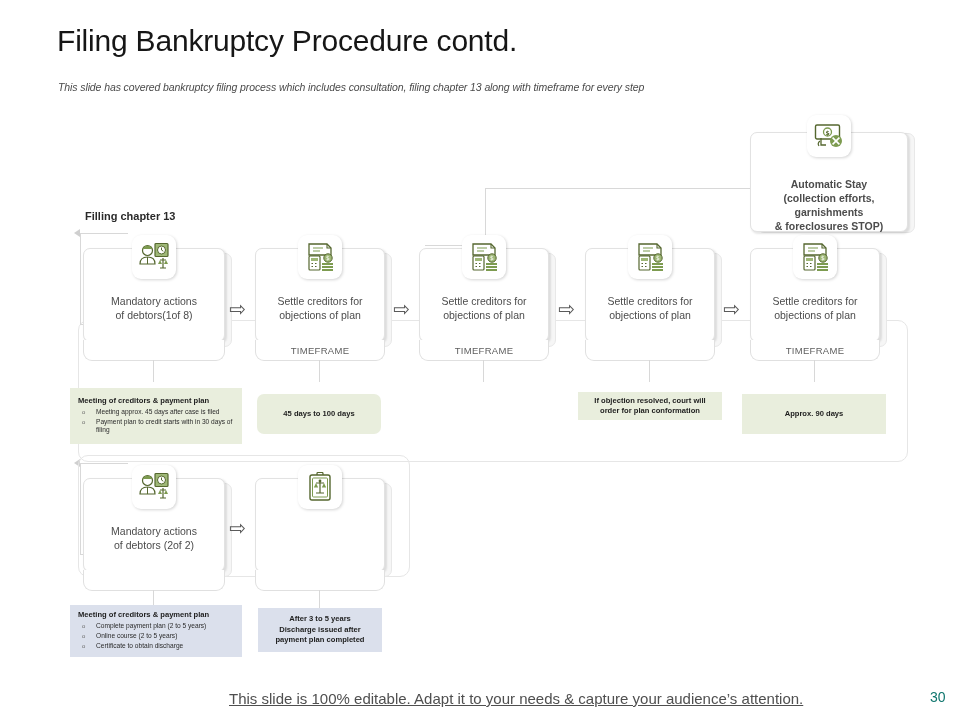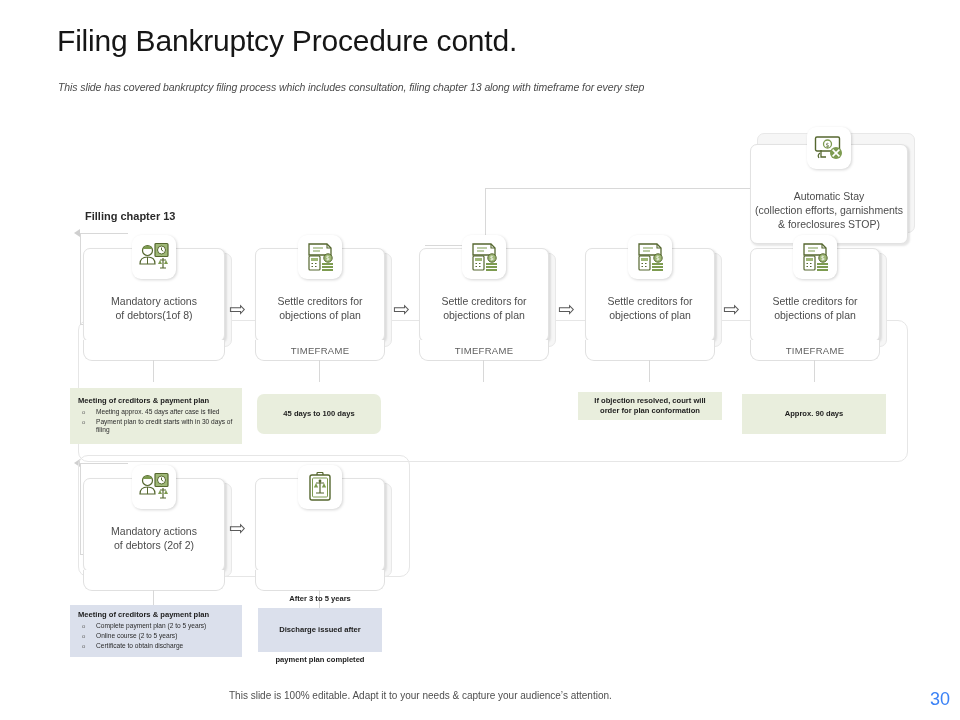--- a/index.html
+++ b/index.html
@@ -74,24 +74,24 @@
     position:absolute;width:0;height:0;
     border-top:4px solid transparent;border-bottom:4px solid transparent;
     border-right:6px solid #cfcfcf;
   }
   .wrapbox{
     position:absolute;border:1px solid #e6e6e6;border-radius:10px;background:transparent;
   }
 
   
   .footer{
-    position:absolute;left:229px;top:690px;font-size:10px;color:#4f4f4f;
+    position:absolute;left:229px;top:690px;font-size:15px;color:#4f4f4f;text-decoration:underline;
   }
   .pagenum{
-    position:absolute;left:930px;top:689px;font-size:18px;color:#3b82f6;
+    position:absolute;left:930px;top:689px;font-size:14px;color:#0f766e;
   }
   svg{display:block;}
 </style>
 </head>
 <body>
 
 <div class="slide">
 
   <div class="title">Filing Bankruptcy Procedure contd.</div>
   <div class="subtitle">This slide has covered bankruptcy filing process which includes consultation, filing chapter 13 along with timeframe for every step</div>
@@ -108,21 +108,21 @@
   <div class="ln h" style="left:80px;top:324px;width:30px;"></div>
 
   <div class="ln v" style="left:80px;top:463px;height:92px;"></div>
   <div class="ln h" style="left:80px;top:463px;width:48px;"></div>
   <div class="arrowhead" style="left:74px;top:459px;"></div>
   <div class="ln h" style="left:80px;top:554px;width:30px;"></div>
 
   <div class="wrapbox" style="left:78px;top:455px;width:330px;height:120px;"></div>
 
   <div class="card-shadow" style="left:757px;top:133px;width:156px;height:98px;"></div>
-  <div class="card" style="left:750px;top:144px;width:156px;height:98px;">
+  <div class="card" style="left:750px;top:132px;width:156px;height:98px;font-weight:bold;">
     <div class="icon-tile" style="left:56px;top:-18px;width:44px;height:42px;">
       <svg width="30" height="26" viewBox="0 0 30 26" aria-hidden="true">
         <rect x="1.5" y="2" width="24" height="14" rx="1.5" fill="#fff" stroke="#55672f" stroke-width="1.4"></rect>
         <circle cx="13.5" cy="9" r="4" fill="none" stroke="#7d9b50" stroke-width="1.3"></circle>
         <text x="13.5" y="12" font-size="6" fill="#55672f" text-anchor="middle" font-family="DejaVu Sans">$</text>
         <path d="M7 15 L7 22 L12 22" fill="none" stroke="#55672f" stroke-width="1.3"></path>
         <path d="M6 18 q-3 2 -1 5" fill="none" stroke="#55672f" stroke-width="1.2"></path>
         <circle cx="22" cy="18" r="6" fill="#7d9b50"></circle>
         <path d="M18.6 14.6 L25.4 21.4 M25.4 14.6 L18.6 21.4" stroke="#fff" stroke-width="1.6"></path>
       </svg>
@@ -326,21 +326,21 @@
 
   <div class="detail blue" style="left:70px;top:605px;width:172px;height:52px;">
     <div class="dhead">Meeting of creditors &amp; payment  plan</div>
     <ul>
       <li>Complete payment plan (2 to 5 years)</li>
       <li>Online course (2 to 5 years)</li>
       <li>Certificate to obtain discharge</li>
     </ul>
   </div>
 
-  <div class="detail blue" style="left:258px;top:608px;width:124px;height:44px;gap:20px;">
+  <div class="detail blue" style="left:258px;top:608px;width:124px;height:44px;">
     <div class="dcenter">After 3 to 5 years</div>
     <div class="dcenter">Discharge  issued after</div>
     <div class="dcenter">payment  plan completed</div>
   </div>
 
   <div class="footer">This slide is 100% editable. Adapt it to your needs &amp; capture your audience’s attention.</div>
   <div class="pagenum">30</div>
 
 </div>
 

